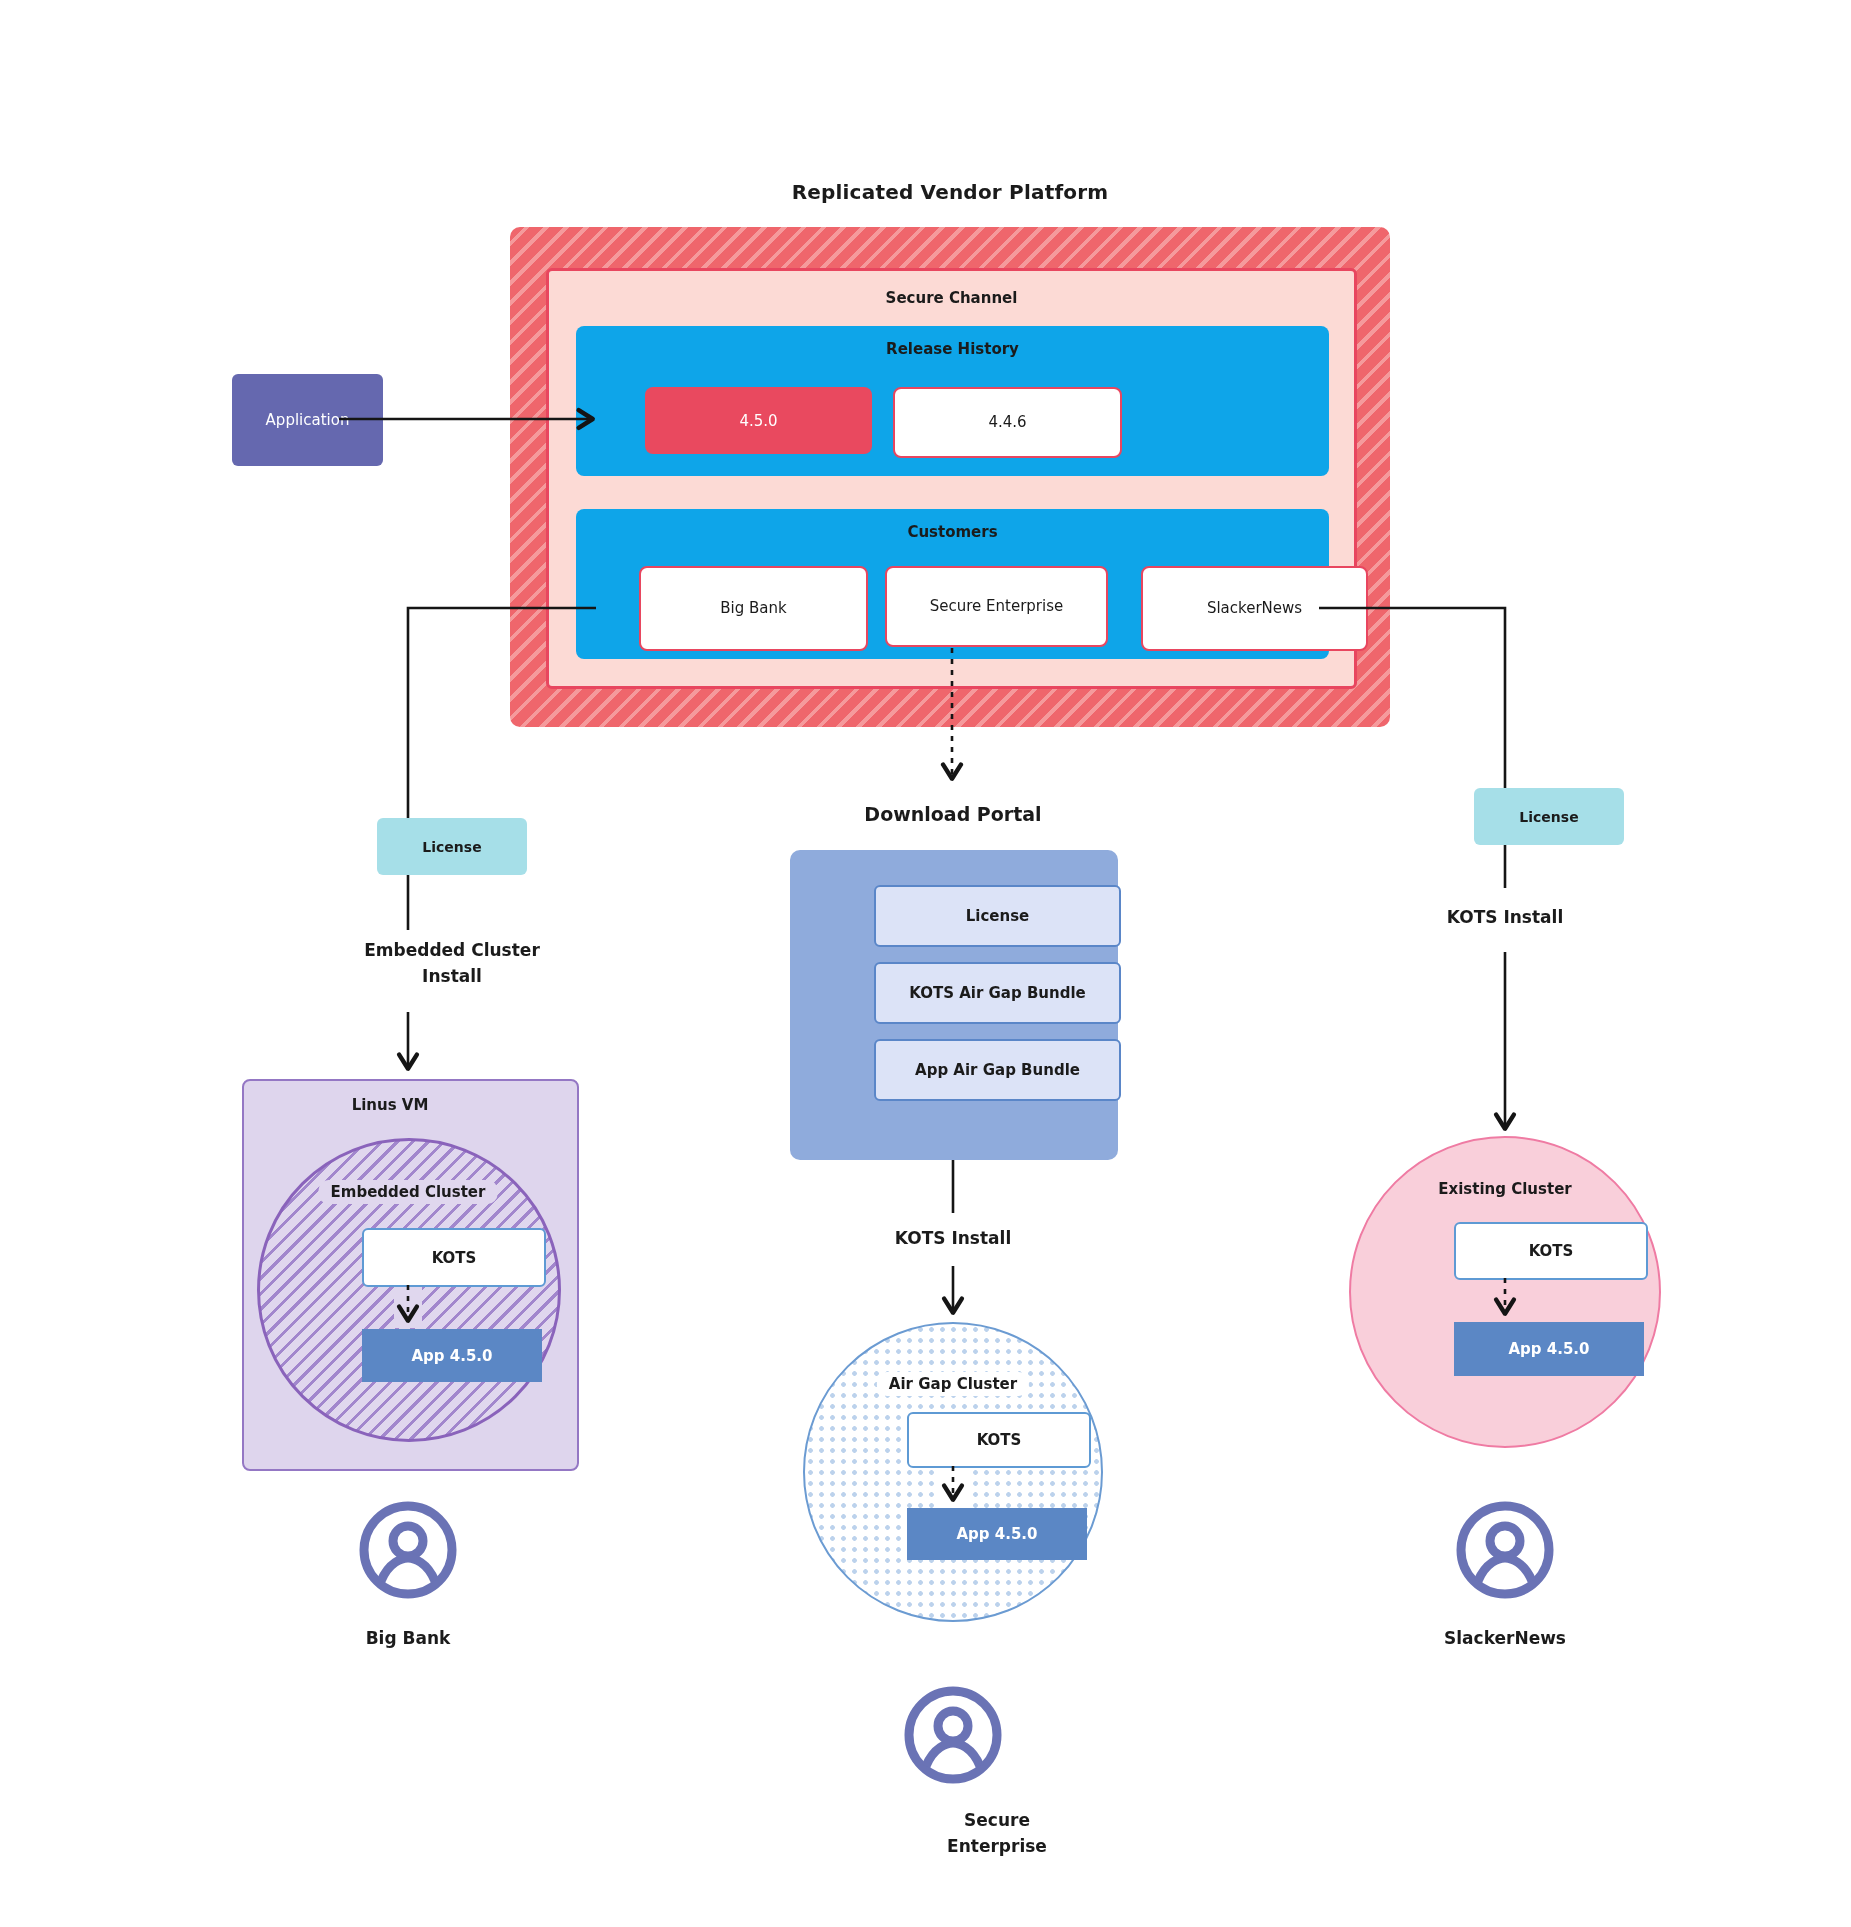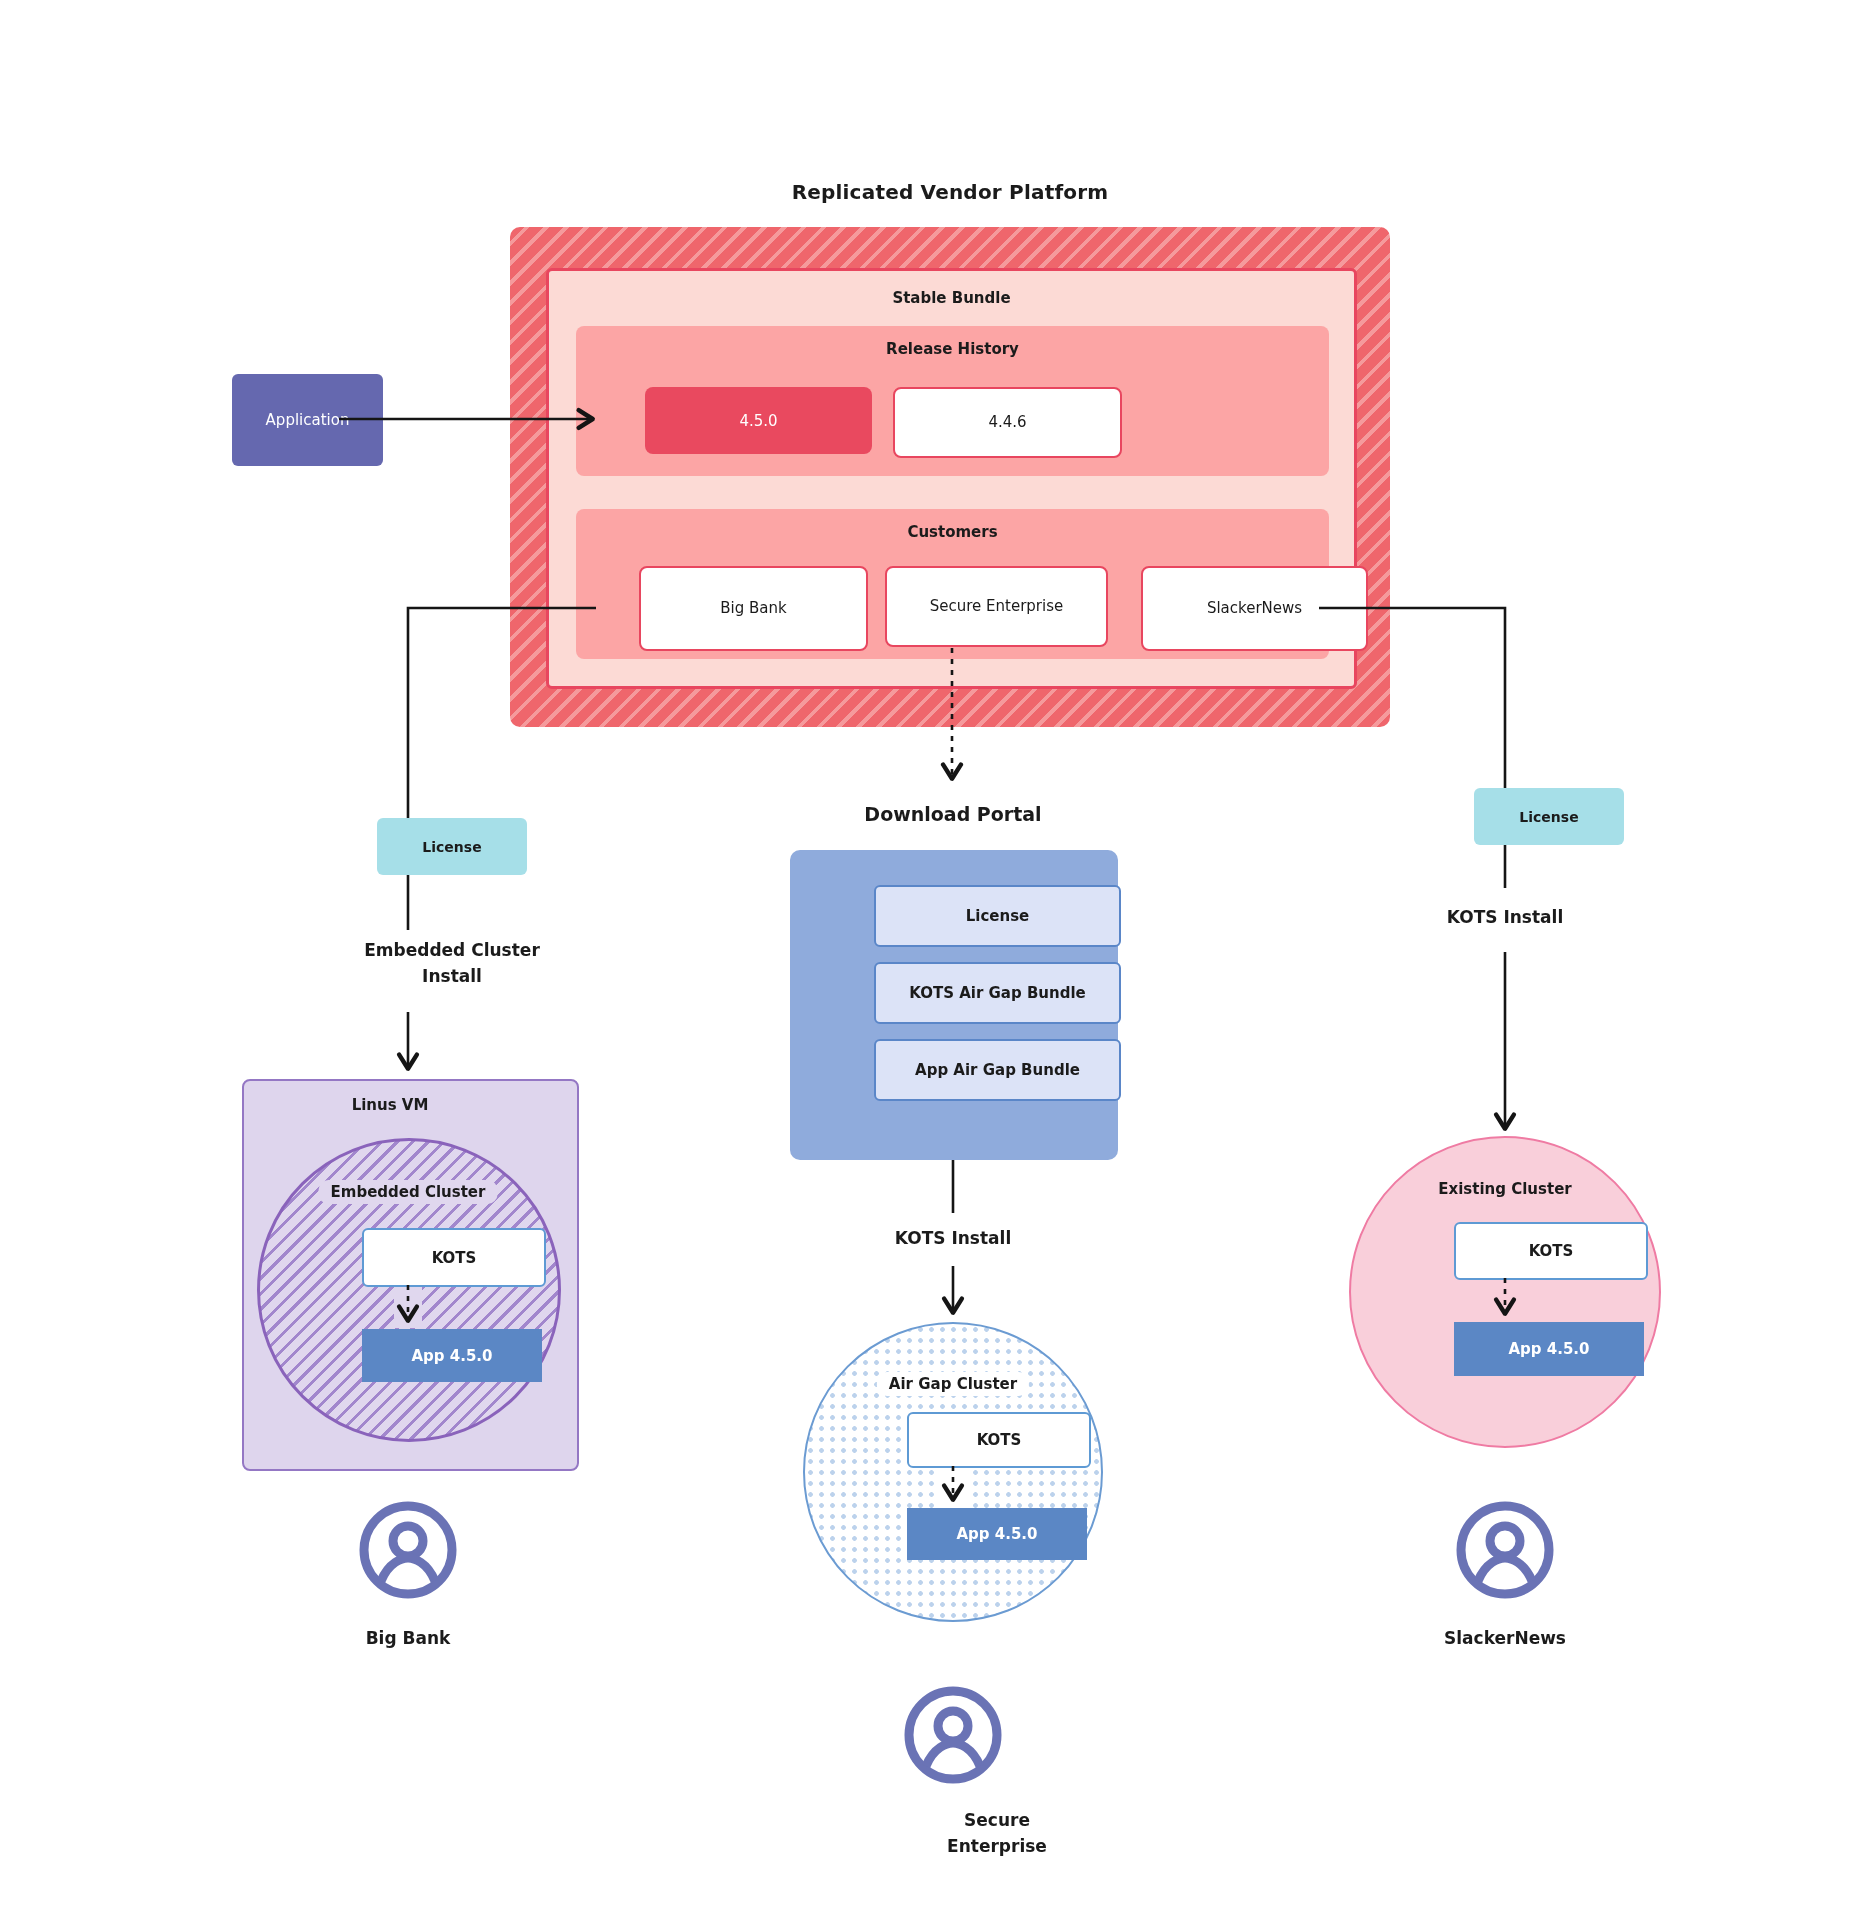--- a/index.html
+++ b/index.html
@@ -10,21 +10,21 @@
   }
   .abs{position:absolute;}
   .ctr{display:flex;align-items:center;justify-content:center;text-align:center;margin-left:44px;}
   .title{font-size:20px;font-weight:600;letter-spacing:.2px;}
   
   .platform{
     border-radius:10px;
     background:repeating-linear-gradient(135deg,#ef666c 0 10px,#f59a9c 10px 14px);
   }
   .stable{background:#fcdad5;border:3px solid #e8465f;border-radius:6px;}
-  .panel-salmon{background:#fca5a5;border-radius:8px;}
+  .panel-salmon{background:#0ea5e9;border-radius:8px;}
   .panel-label{font-size:15px;font-weight:600;color:#1b1b1b;}
   .node{background:#ffffff;border:2px solid #e8465f;border-radius:8px;font-size:15px;line-height:1.35;}
   .node-red{background:#e9495f;color:#ffffff;border-radius:8px;font-size:15px;}
   .app-node{background:#6568af;color:#ffffff;border-radius:6px;font-size:15px;}
   .license{background:#a6dfe8;border-radius:6px;font-size:14px;font-weight:600;}
   .flow-label{font-size:17px;font-weight:600;line-height:1.5;}
   .portal{background:#8fabdc;border-radius:10px;}
   .portal-item{background:#dce3f7;border:2px solid #5a86c8;border-radius:6px;font-size:15px;font-weight:600;}
   .vm{background:#ded5ed;border:2px solid #9477c4;border-radius:8px;}
   .vm-label,.cluster-label{font-size:15px;font-weight:600;}
@@ -49,21 +49,21 @@
 </style>
 </head>
 <body>
 
 <div class="canvas">
 
   <div class="abs title" style="left:950px;top:180px;transform:translateX(-50%);">Replicated Vendor Platform</div>
 
   <div class="abs platform" style="left:510px;top:227px;width:880px;height:500px;">
     <div class="abs stable" style="left:36px;top:41px;width:805px;height:415px;">
-      <div class="abs panel-label" style="left:50%;top:18px;transform:translateX(-50%);">Stable Bundle</div>
+      <div class="abs panel-label" style="left:50%;top:18px;transform:translateX(-50%);">Secure Channel</div>
 
       <div class="abs panel-salmon" style="left:27px;top:55px;width:753px;height:150px;">
         <div class="abs panel-label" style="left:50%;top:14px;transform:translateX(-50%);">Release History</div>
         <div class="abs node-red ctr" style="left:25px;top:61px;width:227px;height:67px;">4.5.0</div>
         <div class="abs node ctr" style="left:273px;top:61px;width:225px;height:67px;">4.4.6</div>
       </div>
 
       <div class="abs panel-salmon" style="left:27px;top:238px;width:753px;height:150px;">
         <div class="abs panel-label" style="left:50%;top:14px;transform:translateX(-50%);">Customers</div>
         <div class="abs node ctr" style="left:19px;top:57px;width:225px;height:81px;">Big Bank</div>

